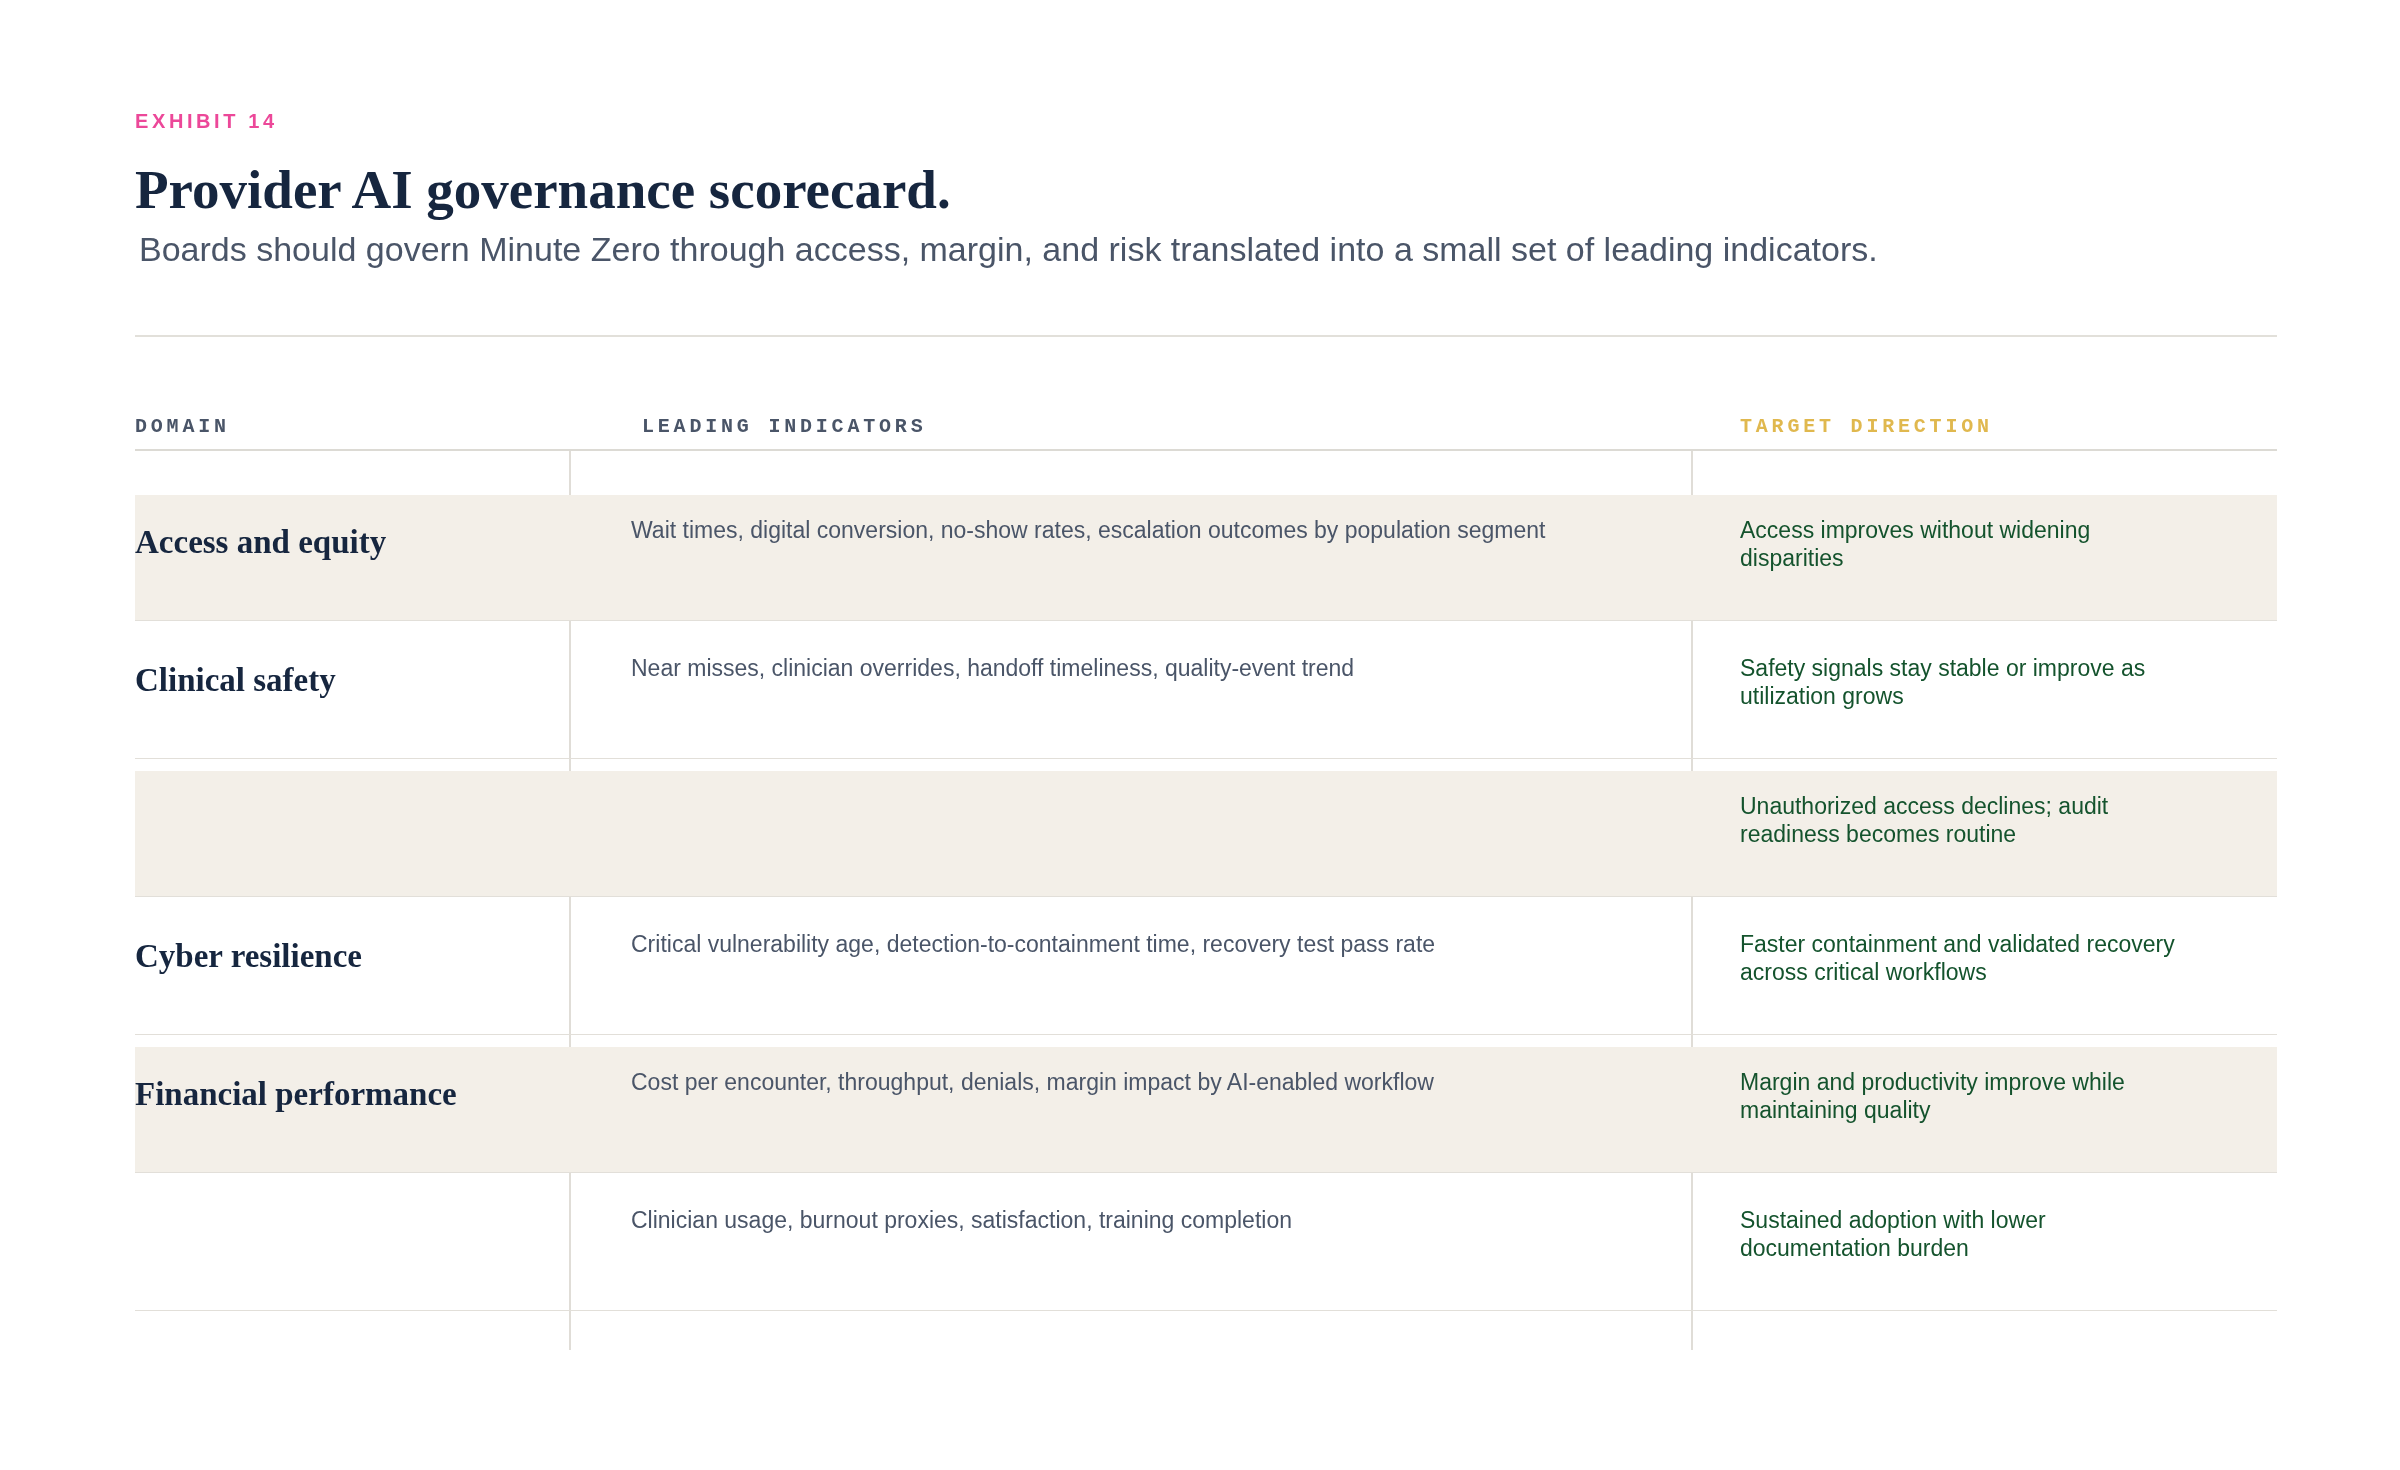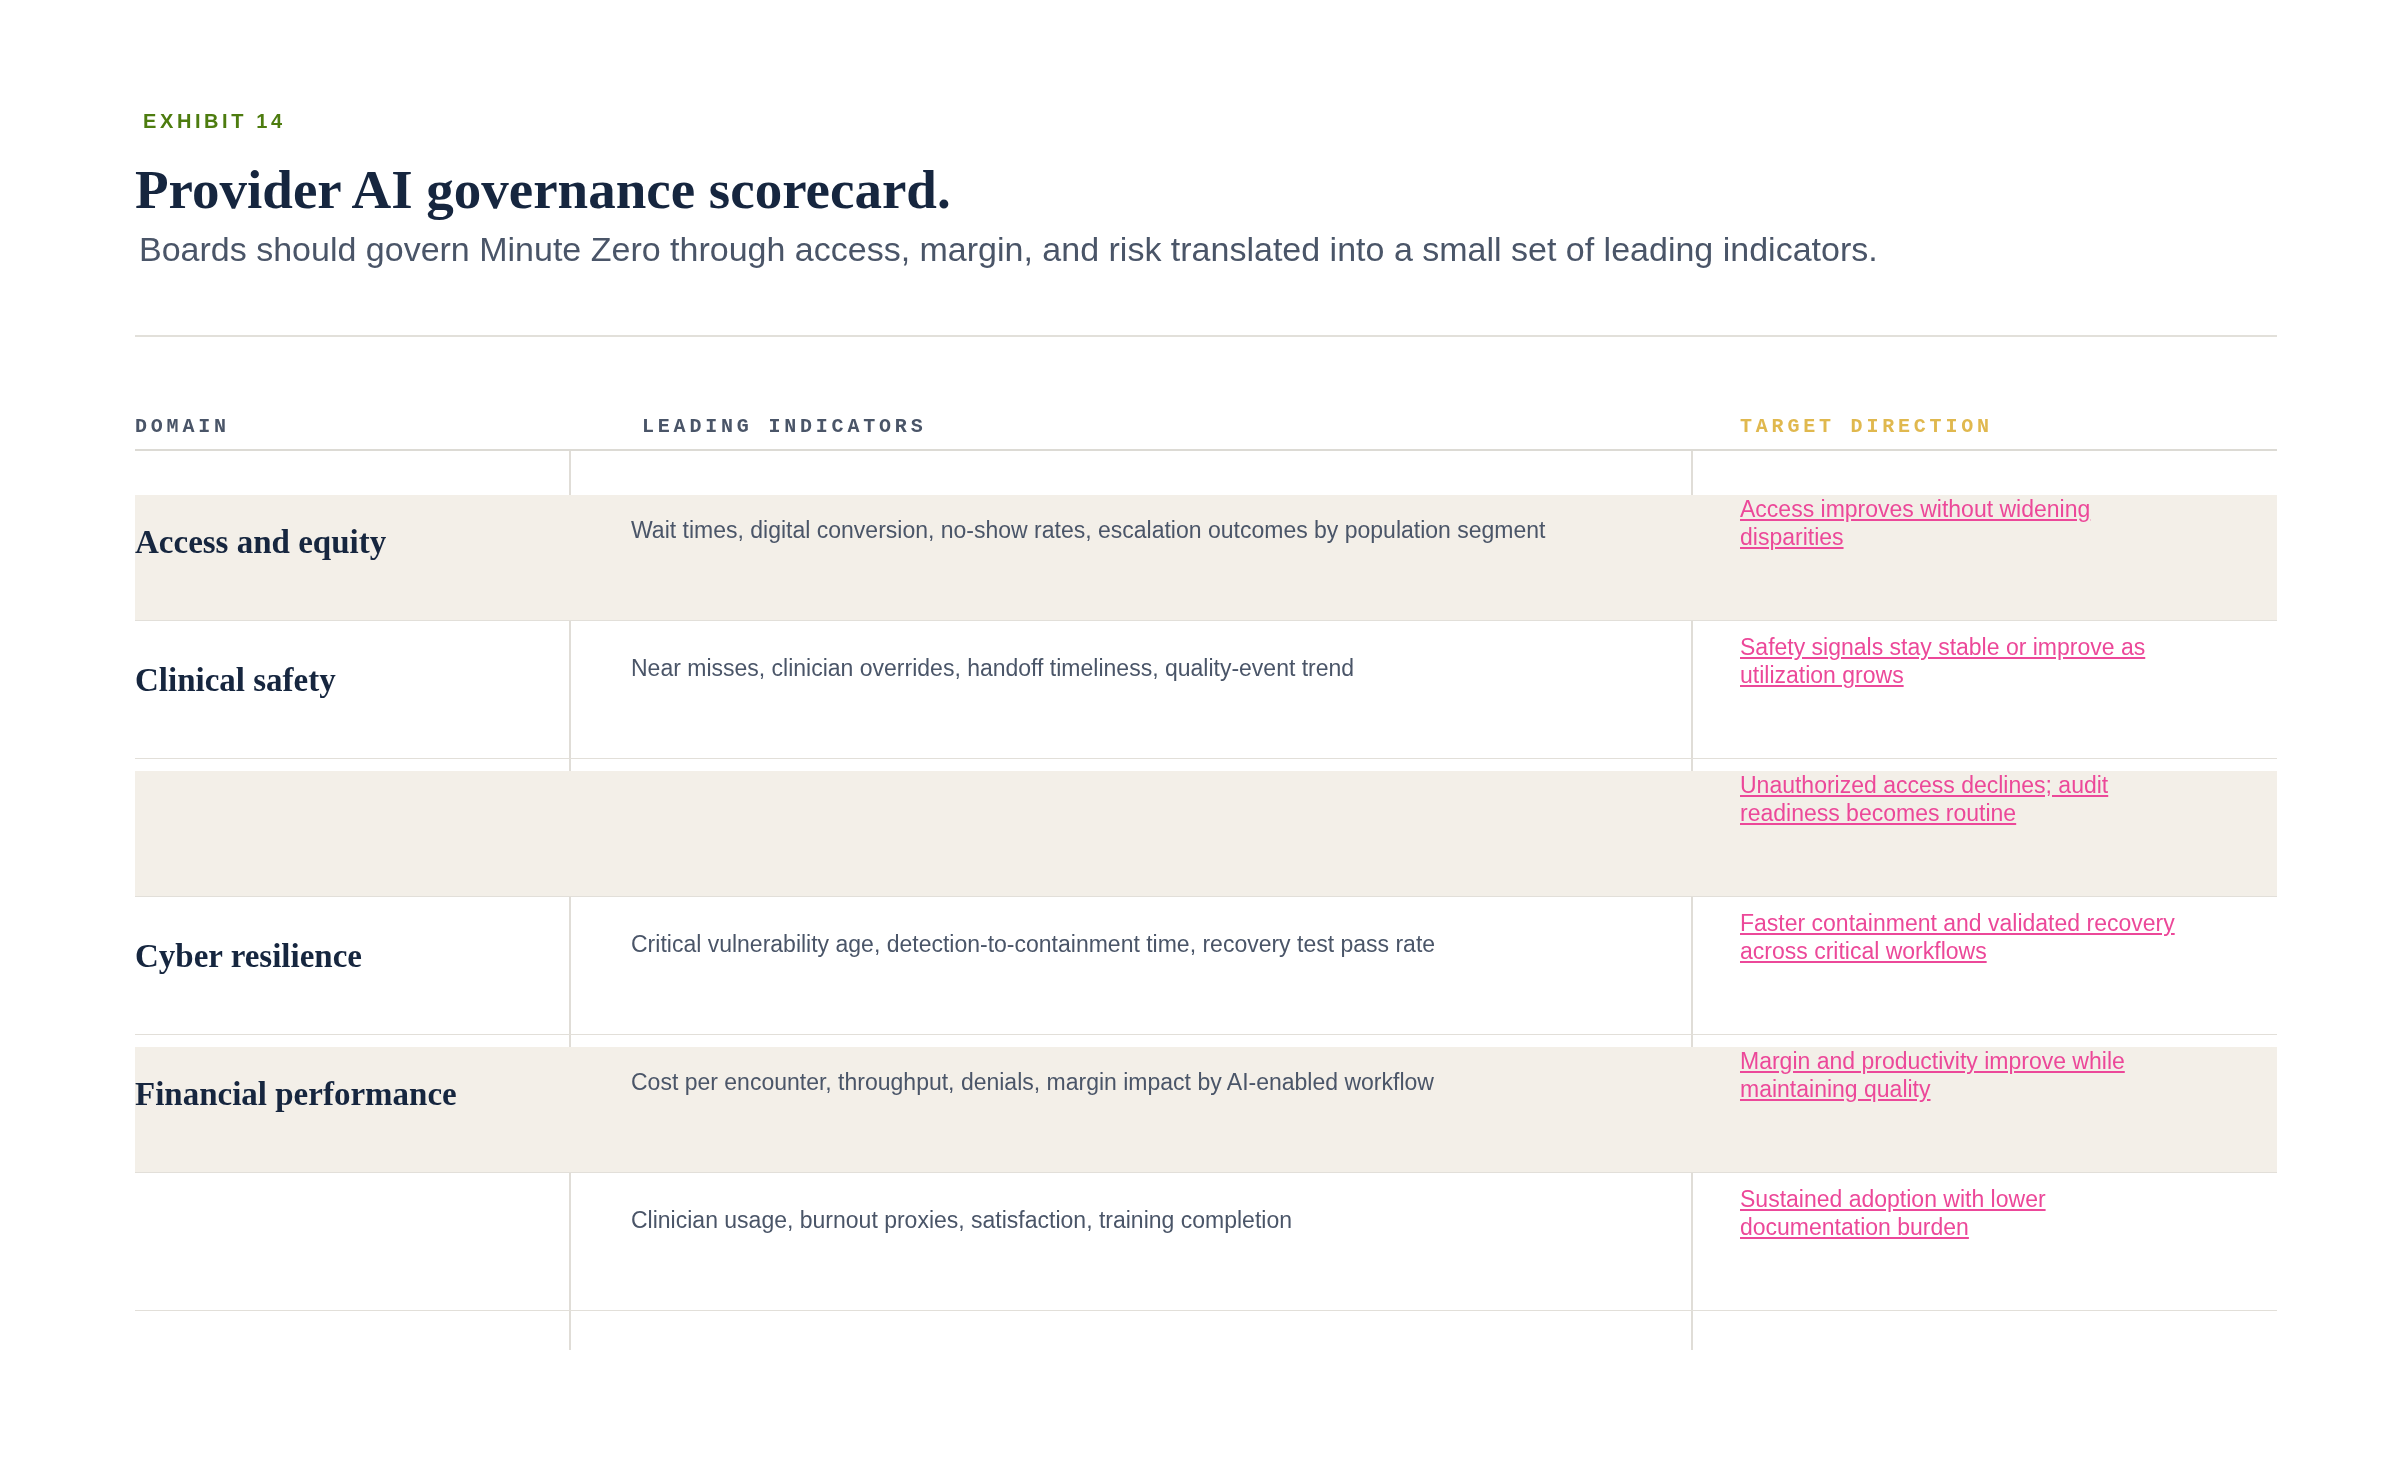--- a/index.html
+++ b/index.html
@@ -1,22 +1,22 @@
 <!DOCTYPE html>
 <html><head>
 <meta charset="utf-8">
 <style>
   html, body { margin: 0; padding: 0; background: #ffffff; }
   body { width: 2400px; height: 1470px; position: relative; overflow: hidden; }
   .page { position: absolute; left: 135px; top: 0; width: 2142px; }
 
   .eyebrow {
-    position: absolute; left: 8px; top: 108px;
+    position: absolute; left: 0; top: 108px;
     font-family: "Liberation Sans", sans-serif; font-weight: 700;
-    font-size: 20px; letter-spacing: 3.6px; color: #4d7c0f; line-height: 26px;
+    font-size: 20px; letter-spacing: 3.6px; color: #ec4899; line-height: 26px;
   }
   .title {
     position: absolute; left: 0; top: 160px; margin: 0;
     font-family: "Liberation Serif", serif; font-weight: 700;
     font-size: 55px; line-height: 60px; color: #16263f; white-space: nowrap;
   }
   .subtitle {
     position: absolute; left: 0; top: 229px; margin: 4px;
     font-family: "Liberation Sans", sans-serif; font-size: 34px;
     line-height: 32px; color: #4a5568; white-space: nowrap;
@@ -61,23 +61,23 @@
     left: 0; width: 420px; padding-top: 27px;
     font-family: "Liberation Serif", serif; font-weight: 700;
     font-size: 33px; line-height: 40px; color: #16263f; white-space: nowrap;
   }
   .cell.indicators {
     left: 496px; width: 1000px; padding-top: 21px;
     font-family: "Liberation Sans", sans-serif; font-size: 23px;
     line-height: 28px; color: #4a5568;
   }
   .cell.target {
-    left: 1605px; width: 458px; 
+    left: 1605px; width: 458px; padding-top: 21px;
     font-family: "Liberation Sans", sans-serif; font-size: 23px;
-    line-height: 28px; color: #ec4899; text-decoration: underline;
+    line-height: 28px; color: #14532d;
   }
 </style>
 </head>
 <body>
 
 <div class="page">
   <div class="eyebrow">EXHIBIT 14</div>
   <h1 class="title">Provider AI governance scorecard.</h1>
   <p class="subtitle">Boards should govern Minute Zero through access, margin, and risk translated into a small set of leading indicators.</p>
   <div class="top-rule"></div>

